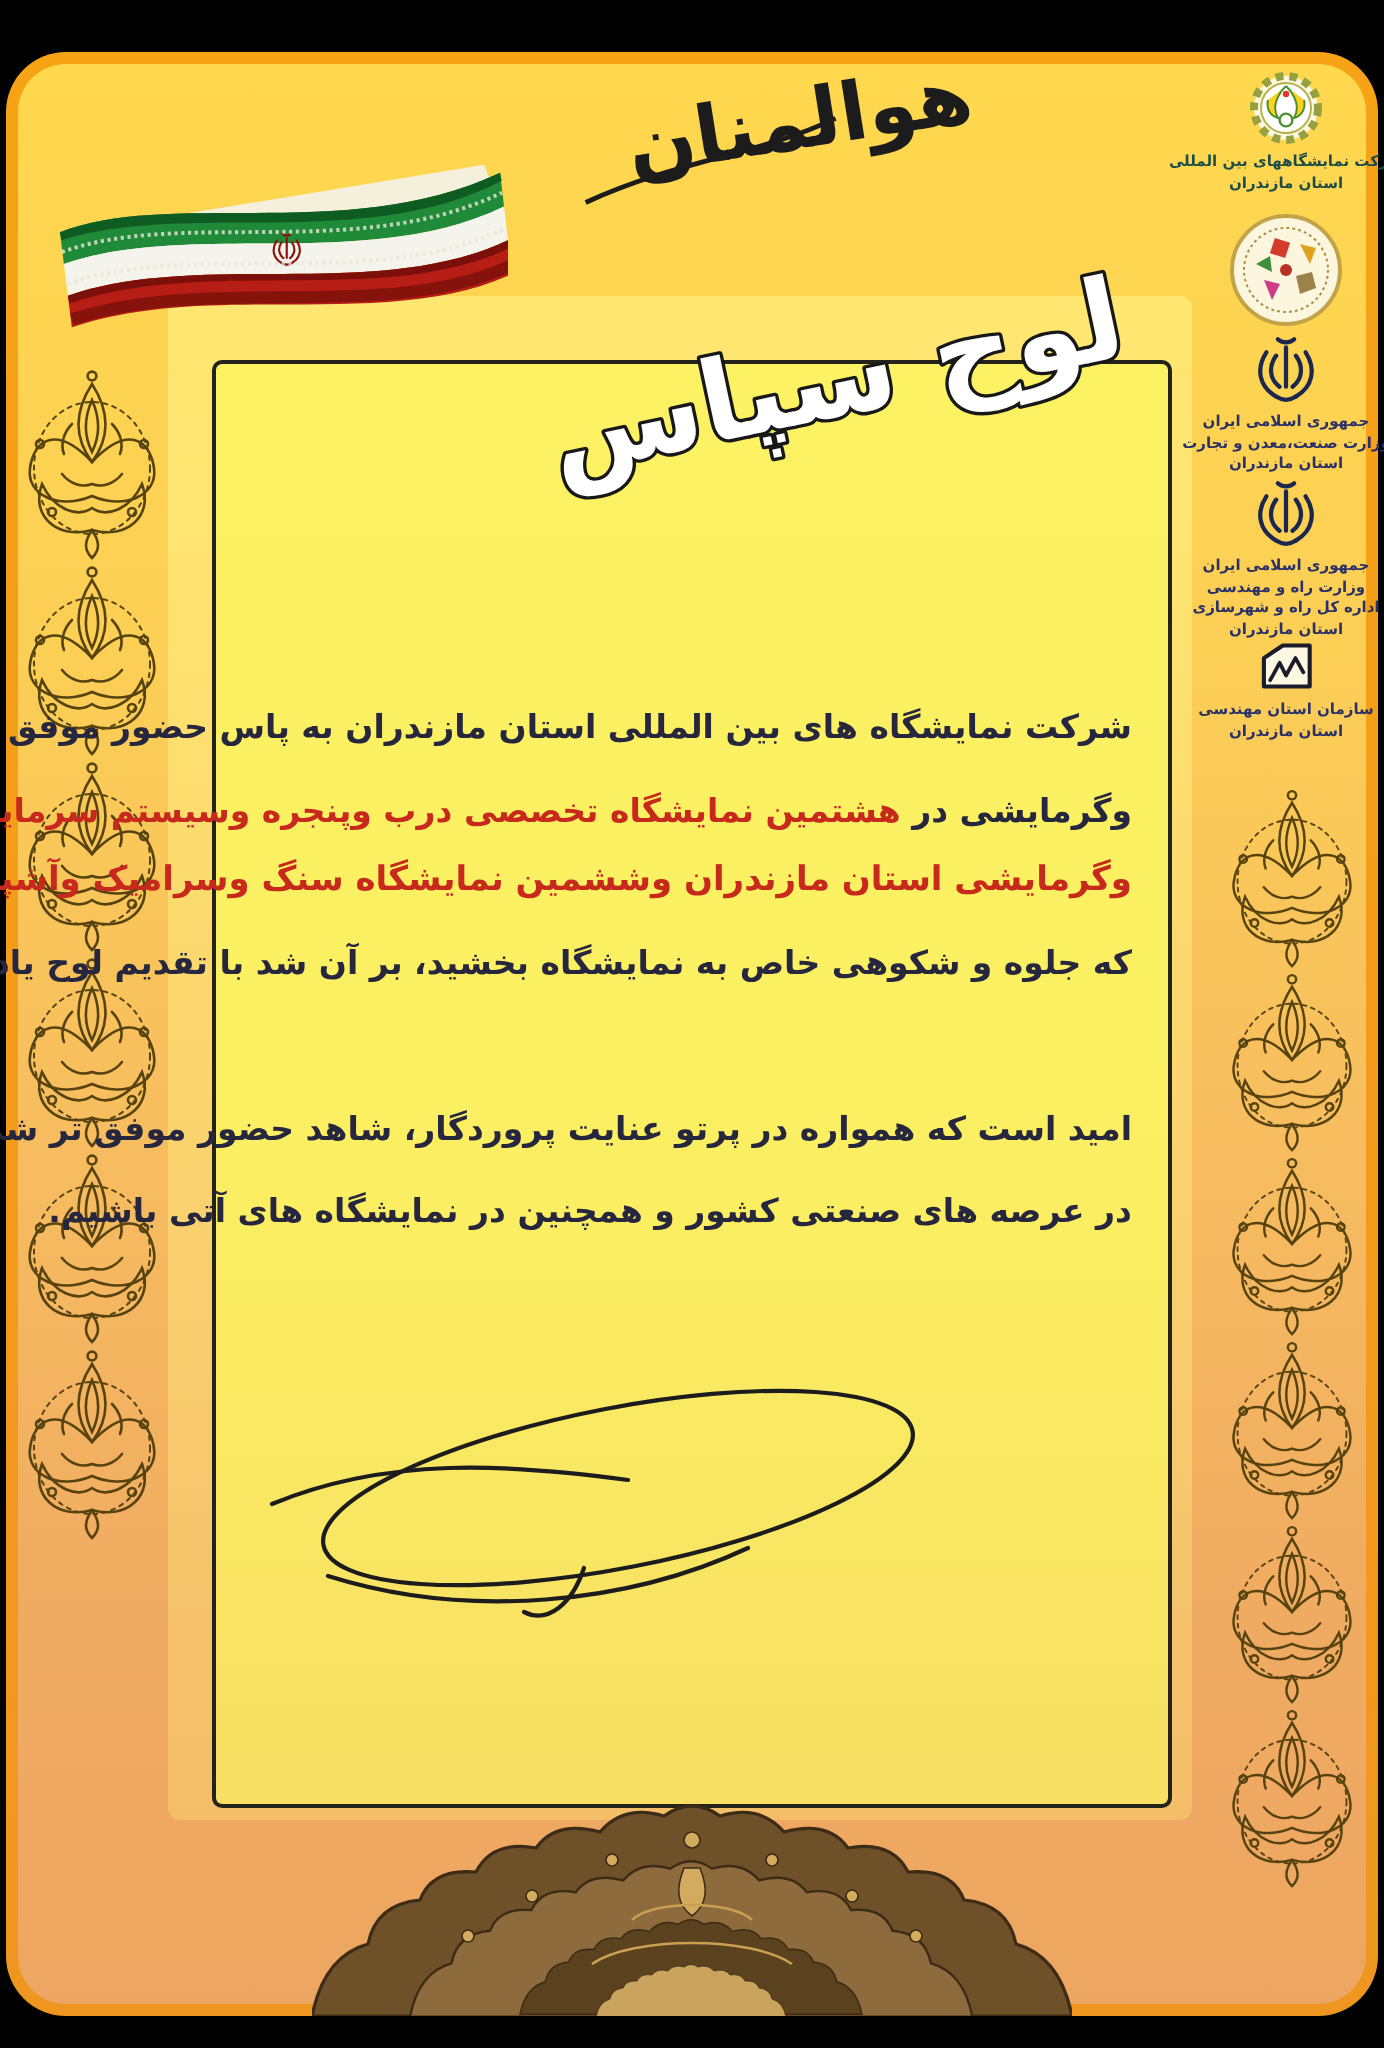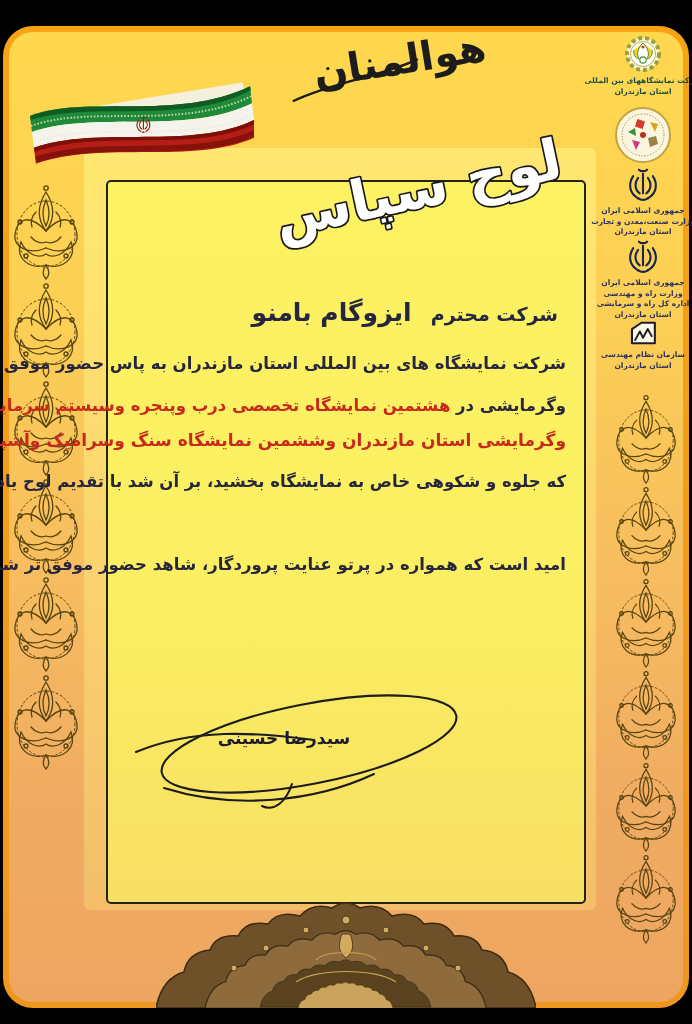--- a/index.html
+++ b/index.html
@@ -169,52 +169,50 @@
     <text x="132" y="62" text-anchor="middle" font-family="DejaVu Sans, sans-serif" font-size="40" font-weight="bold" fill="#1c1c1c" transform="rotate(-9 132 50)">هوالمنان</text>
     <path d="M20,72 C70,58 110,62 150,50" stroke="#1c1c1c" stroke-width="2.4" fill="none" transform="rotate(-9 132 50)"></path>
   </svg>
 
   <svg class="title-callig" viewBox="0 0 344 136">
     <text x="172" y="88" text-anchor="middle" font-family="DejaVu Sans, sans-serif" font-size="56" font-weight="bold" fill="#ffffff" stroke="#181818" stroke-width="3.4" paint-order="stroke" stroke-linejoin="round" transform="rotate(-12 172 70)">لوح سپاس</text>
   </svg>
 
   <div class="frame">
 
-    <div class="salutation">
-      <span class="pre">شرکت محترم</span>
-      <span class="name">ایزوگام بامنو</span>
-    </div>
 
     <div class="bline" style="top:172px">
       <span>شرکت نمایشگاه های بین المللی استان مازندران به پاس حضور موفق و</span>
     </div>
     <div class="bline" style="top:214px">
       <span>وگرمایشی در</span>
       <span class="red">هشتمین نمایشگاه تخصصی درب وپنجره وسیستم سرمایشی</span>
     </div>
     <div class="bline redline" style="top:248px">
       <span>وگرمایشی استان مازندران وششمین نمایشگاه سنگ وسرامیک وآشپزخانه</span>
     </div>
     <div class="bline" style="top:290px">
       <span>که جلوه و شکوهی خاص به نمایشگاه بخشید، بر آن شد با تقدیم لوح یادبود</span>
     </div>
     <div class="bline" style="top:373px">
       <span>امید است که همواره در پرتو عنایت پروردگار، شاهد حضور موفق تر شما</span>
+    </div>
+    <div class="bline" style="top:414px">
+      <span>در عرصه های صنعتی کشور و همچنین در نمایشگاه های آتی باشیم.</span>
     </div>
 
     <svg class="sig-flourish" viewBox="0 0 340 130">
       <g fill="none" stroke="#1c1c1c" stroke-width="2.1" stroke-linecap="round">
         <ellipse cx="185" cy="56" rx="150" ry="40" transform="rotate(-11 185 56)"></ellipse>
         <path d="M12,64 C70,40 130,44 190,52"></path>
         <path d="M40,100 C110,122 190,114 250,86"></path>
         <path d="M168,96 C162,114 150,124 138,118"></path>
       </g>
     </svg>
     <div class="sig-block">
-      <div class="sig-name">سیدرضا حسینی</div>
     </div>
   </div>
 
   <div class="logo-col">
 
     <div class="logo-item" style="top:0">
       <svg width="40" height="40" viewBox="0 0 40 40">
         <circle cx="20" cy="20" r="16" fill="#fdf8e2" stroke="#97a03f" stroke-width="4" stroke-dasharray="4 3"></circle>
         <circle cx="20" cy="20" r="12.5" fill="#ffffff" stroke="#b9b24c" stroke-width="1"></circle>
         <path d="M20,9 C15,14 13,20 16,25 C12,24 10,20 11,16 M20,9 C25,14 27,20 24,25 C28,24 30,20 29,16" fill="#ffd21e" stroke="#4b8f2f" stroke-width="1"></path>
@@ -251,32 +249,32 @@
       </div>
     </div>
 
     <div class="logo-item" style="top:206px">
       <svg width="34" height="36" viewBox="0 0 40 44" style="color:#1c2750">
         <use href="#emblem-sym"></use>
       </svg>
       <div class="logo-cap">
         <div>جمهوری اسلامی ایران</div>
         <div>وزارت راه و مهندسی</div>
-        <div>اداره کل راه و سرمایشی</div>
+        <div>اداره کل راه و شهرسازی</div>
         <div>استان مازندران</div>
       </div>
     </div>
 
     <div class="logo-item" style="top:284px">
       <svg width="32" height="30" viewBox="0 0 40 38">
         <path d="M6,14 L18,6 L35,6 L35,32 L6,32 Z" fill="#fdf8e2" stroke="#1b1b2c" stroke-width="2.6" stroke-linejoin="round"></path>
         <path d="M10,28 L16,17 L20,25 L26,14 L31,23" fill="none" stroke="#1b1b2c" stroke-width="2.4" stroke-linejoin="round" stroke-linecap="round"></path>
       </svg>
       <div class="logo-cap">
-        <div>سازمان نظام مهندسی</div>
+        <div>سازمان استان مهندسی</div>
         <div>استان مازندران</div>
       </div>
     </div>
   </div>
 
   <svg class="medallion" viewBox="0 0 380 118">
     <g stroke="#3c2b15" stroke-width="1.6">
       <path d="M0,118 Q6,88 28,82 Q32,62 54,60 Q60,44 82,46 Q90,30 112,34 Q122,20 144,26 Q156,12 176,18 Q190,8 204,18 Q224,12 236,26 Q258,20 268,34 Q290,30 298,46 Q320,44 326,60 Q348,62 352,82 Q374,88 380,118 Z" fill="#6f5129"></path>
       <path d="M0,118 Q6,88 28,82 Q32,62 54,60 Q60,44 82,46 Q90,30 112,34 Q122,20 144,26 Q156,12 176,18 Q190,8 204,18 Q224,12 236,26 Q258,20 268,34 Q290,30 298,46 Q320,44 326,60 Q348,62 352,82 Q374,88 380,118 Z" transform="translate(49,31) scale(0.74)" fill="#8d6b3d"></path>
       <path d="M0,118 Q6,88 28,82 Q32,62 54,60 Q60,44 82,46 Q90,30 112,34 Q122,20 144,26 Q156,12 176,18 Q190,8 204,18 Q224,12 236,26 Q258,20 268,34 Q290,30 298,46 Q320,44 326,60 Q348,62 352,82 Q374,88 380,118 Z" transform="translate(104,64) scale(0.45)" fill="#5b421f"></path>

